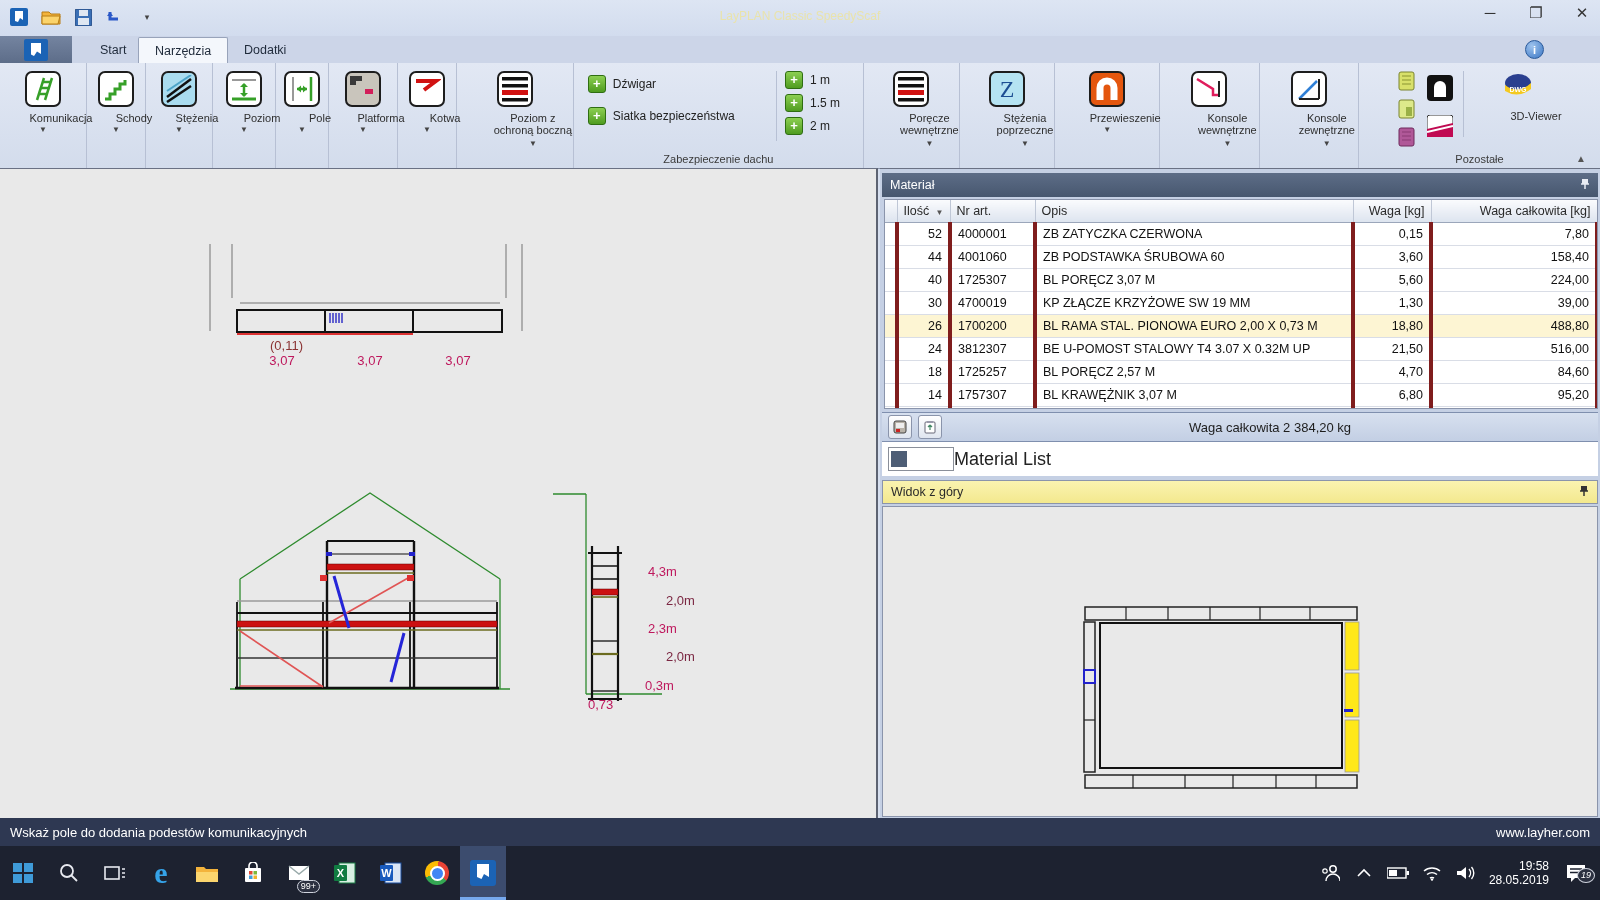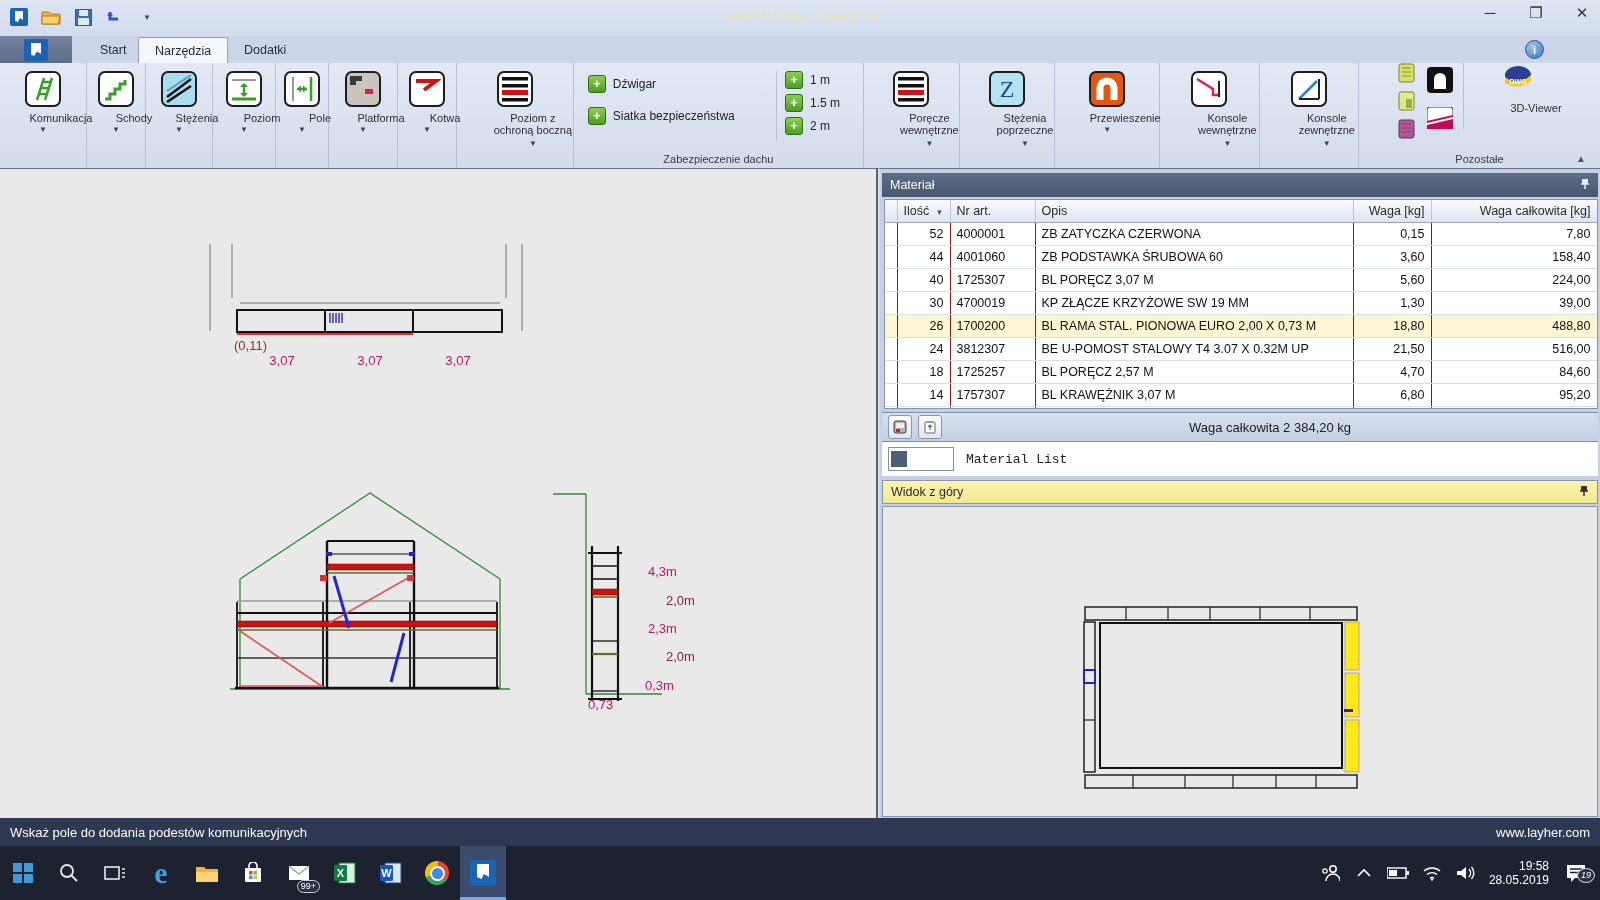--- a/index.html
+++ b/index.html
@@ -36,42 +36,42 @@
   .plusbtn{width:16px;height:16px;border-radius:3px;border:1px solid #2f6e12;
     background:linear-gradient(#8ccf52,#4f9c20);color:#fff;font-size:13px;line-height:14px;font-weight:bold;
     display:inline-flex;align-items:center;justify-content:center;}
   .rooffeat{display:flex;align-items:center;gap:7px;font-size:12px;color:#222;cursor:default;}
   .ribcollapse{position:absolute;right:14px;bottom:4px;font-size:10px;color:#555;cursor:default;}
 
   
   .canvas{left:0;top:168px;width:878px;height:650px;background:#e9e9e9;border-top:1px solid #6a7184;border-right:2px solid #5d6372;box-sizing:border-box;}
   .dimlabel{position:absolute;font-size:13px;color:#be185d;}
   .dim-maroon{color:#7b2742;}
-  .origin-label{color:#8b3333;}
+  .origin-label{color:#8b3333;margin-left:36px;}
 
   .rpanel{left:880px;top:168px;width:720px;height:650px;background:#c5d0e4;border-top:1px solid #6a7184;box-sizing:border-box;}
   .mheader{position:absolute;left:2px;top:4px;width:716px;height:24px;background:linear-gradient(#5d6d87,#47576f);
     color:#fff;font-size:12.5px;display:flex;align-items:center;padding:0 8px;box-sizing:border-box;justify-content:space-between;}
   .mtablewrap{position:absolute;left:4px;top:30px;width:714px;height:210px;overflow:hidden;background:#fff;border:1px solid #8a94ab;box-sizing:border-box;}
   table.mtable{border-collapse:collapse;table-layout:fixed;width:712px;font-size:12.5px;}
   .mtable th{height:22px;background:linear-gradient(#fafbfd,#dde4ef);border-right:1px solid #bfc7d6;border-bottom:1px solid #9ba6ba;
     font-weight:normal;color:#2a2a2a;padding:0 6px;text-align:left;white-space:nowrap;overflow:hidden;}
-  .mtable td{height:22px;border-right:1px solid #7f1d1d;border-bottom:1px solid #d9dde6;padding:0 6px;white-space:nowrap;overflow:hidden;color:#111;}
+  .mtable td{height:22px;border-right:4px solid #7f1d1d;border-bottom:1px solid #d9dde6;padding:0 6px;white-space:nowrap;overflow:hidden;color:#111;}
   .mtable .num{text-align:right;}
   .mtable tr.hl td{background:#fdf5d3;}
   .sortarrow{font-size:8px;color:#555;float:right;margin-top:4px;}
   .mfooter{position:absolute;left:2px;top:243px;width:716px;height:30px;background:linear-gradient(#d7e0ef,#c3cfe4);
     border-top:1px solid #7f8fae;border-bottom:1px solid #7f8fae;display:flex;align-items:center;box-sizing:border-box;padding:0 6px;}
   .mfooter .total{flex:1;text-align:center;font-size:13px;color:#1d1d1d;}
   .toolbtn{width:22px;height:22px;border:1px solid #8a94ab;border-radius:3px;background:linear-gradient(#fff,#dfe5ef);
     display:flex;align-items:center;justify-content:center;margin-right:6px;}
   .mlegend{position:absolute;left:2px;top:273px;width:716px;height:34px;background:#fff;display:flex;align-items:center;padding-left:6px;box-sizing:border-box;}
   .swatchbox{width:64px;height:22px;background:#fff;border:1px solid #8a8f99;display:flex;align-items:center;}
   .swatch{width:16px;height:16px;background:#4e5e76;margin-left:2px;}
-  .mlegend .lbl{font-size:13px;color:#222;margin-left:12px;font-family:Liberation Mono, monospace;}
+  .mlegend .lbl{font-size:18px;color:#222;}
   .vheader{position:absolute;left:2px;top:311px;width:716px;height:24px;background:linear-gradient(#faf3b0,#f3e88e);
     border:1px solid #8a94ab;color:#2a2a2a;font-size:12.5px;display:flex;align-items:center;justify-content:space-between;padding:0 8px;box-sizing:border-box;}
   .topview{position:absolute;left:2px;top:337px;width:716px;height:311px;background:#e9e9e9;border:1px solid #8a94ab;box-sizing:border-box;}
 
   
   .statusbar{left:0;top:818px;width:1600px;height:28px;background:#2e3852;color:#fff;font-size:13px;
     display:flex;align-items:center;justify-content:space-between;padding:0 10px;box-sizing:border-box;}
 
   
   .taskbar{left:0;top:846px;width:1600px;height:54px;background:#1d2230;display:flex;align-items:center;}
@@ -344,21 +344,21 @@
               <path d="M4 24 L22 6" fill="none" stroke="#2f7fd6" stroke-width="2.5"></path>
               <path d="M4 24 h20 M24 24 V4" stroke="#222" stroke-width="2" fill="none"></path>
             </svg>
         </span>
         <span class="lbl"><span>Konsole
 zewnętrzne</span> <span class="arr">▼</span></span>
       </div>
     </div>
 
     <div class="rgroup" style="width:250px;border-right:none;">
-      <div style="display:flex;align-items:flex-start;gap:10px;padding-top:0;">
+      <div style="display:flex;align-items:flex-start;gap:10px;padding-top:8px;">
         <div style="display:flex;flex-direction:column;gap:4px;">
           <span><svg width="20" height="20">
                 <rect x="2" y="1" width="15" height="18" rx="2" fill="#d8e06a" stroke="#7a8430"></rect>
                 <path d="M5 5h9M5 9h9M5 13h9" stroke="#8a9430" stroke-width="1"></path>
               </svg></span>
           <span><svg width="20" height="20">
                 <rect x="2" y="1" width="15" height="18" rx="2" fill="#dde98a" stroke="#7a8430"></rect>
                 <rect x="9" y="8" width="6" height="9" fill="#9ab046"></rect>
               </svg></span>
           <span><svg width="20" height="20">

